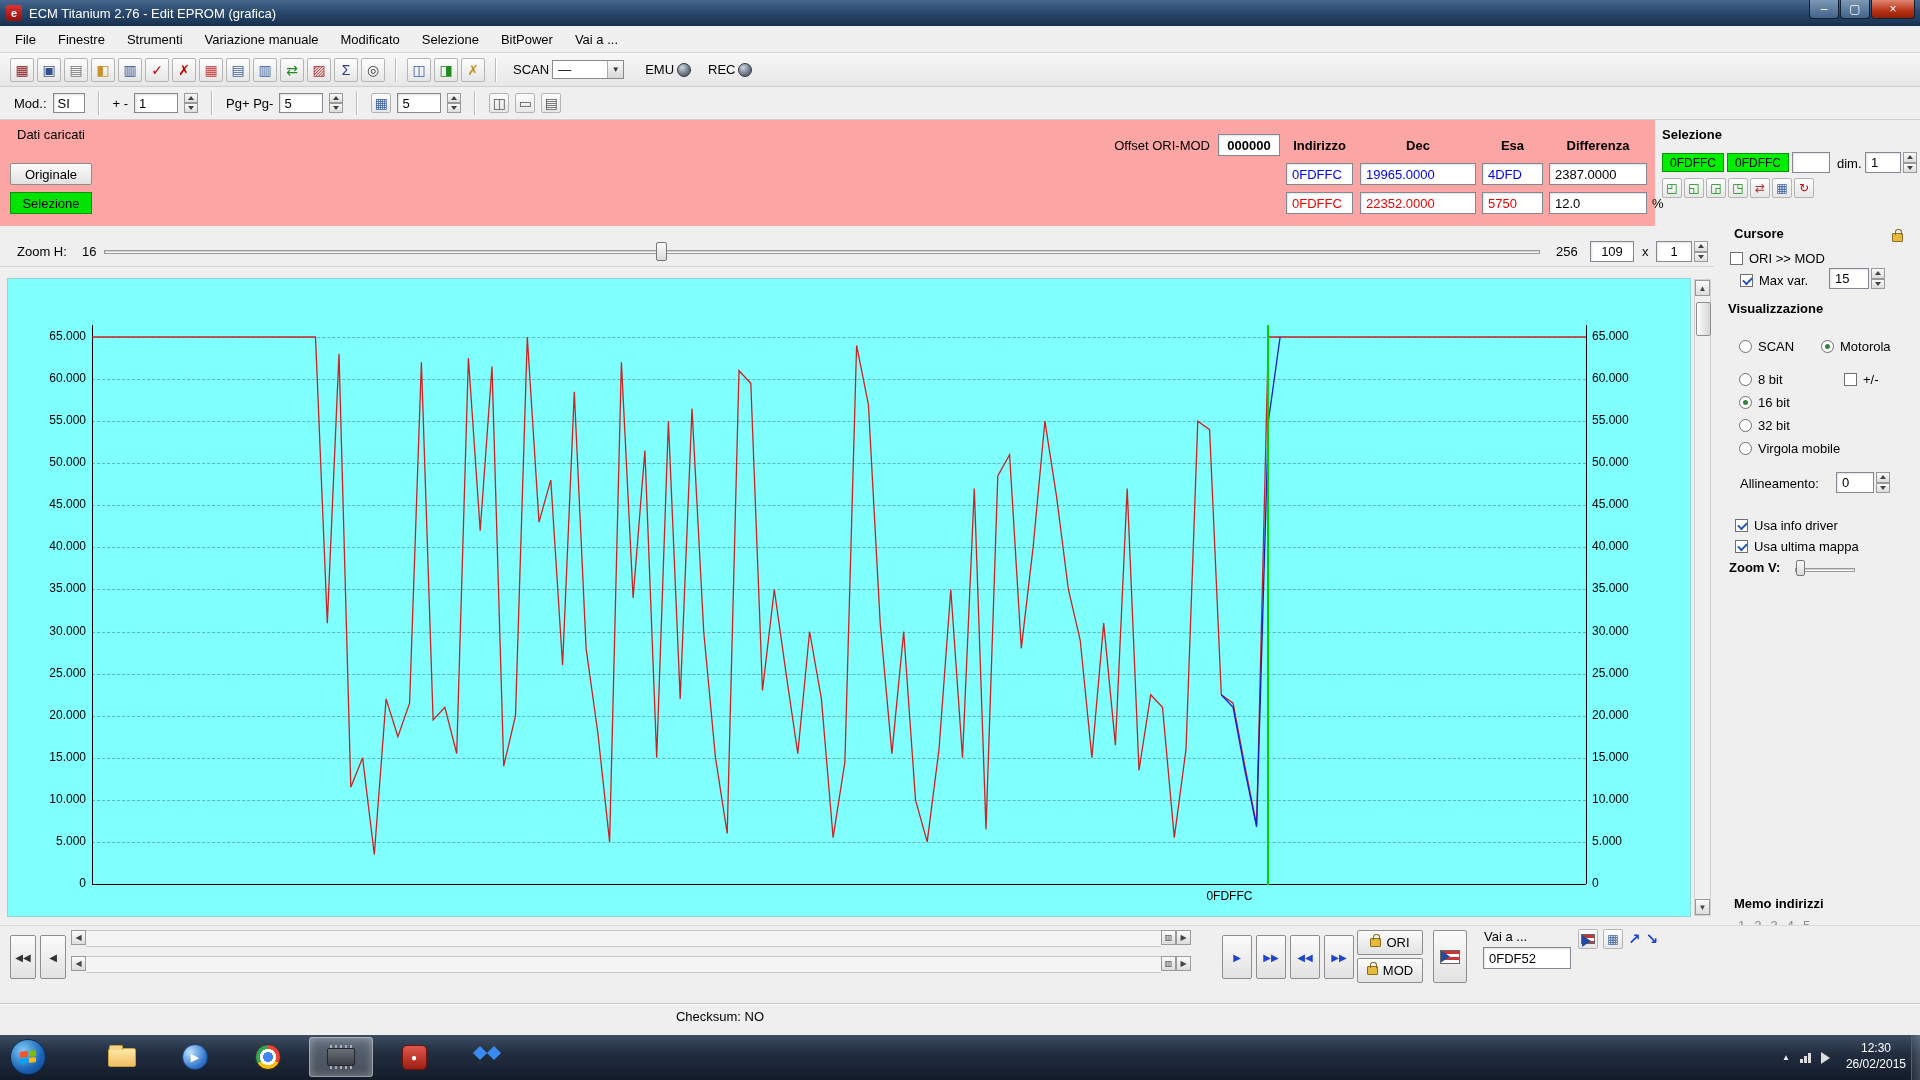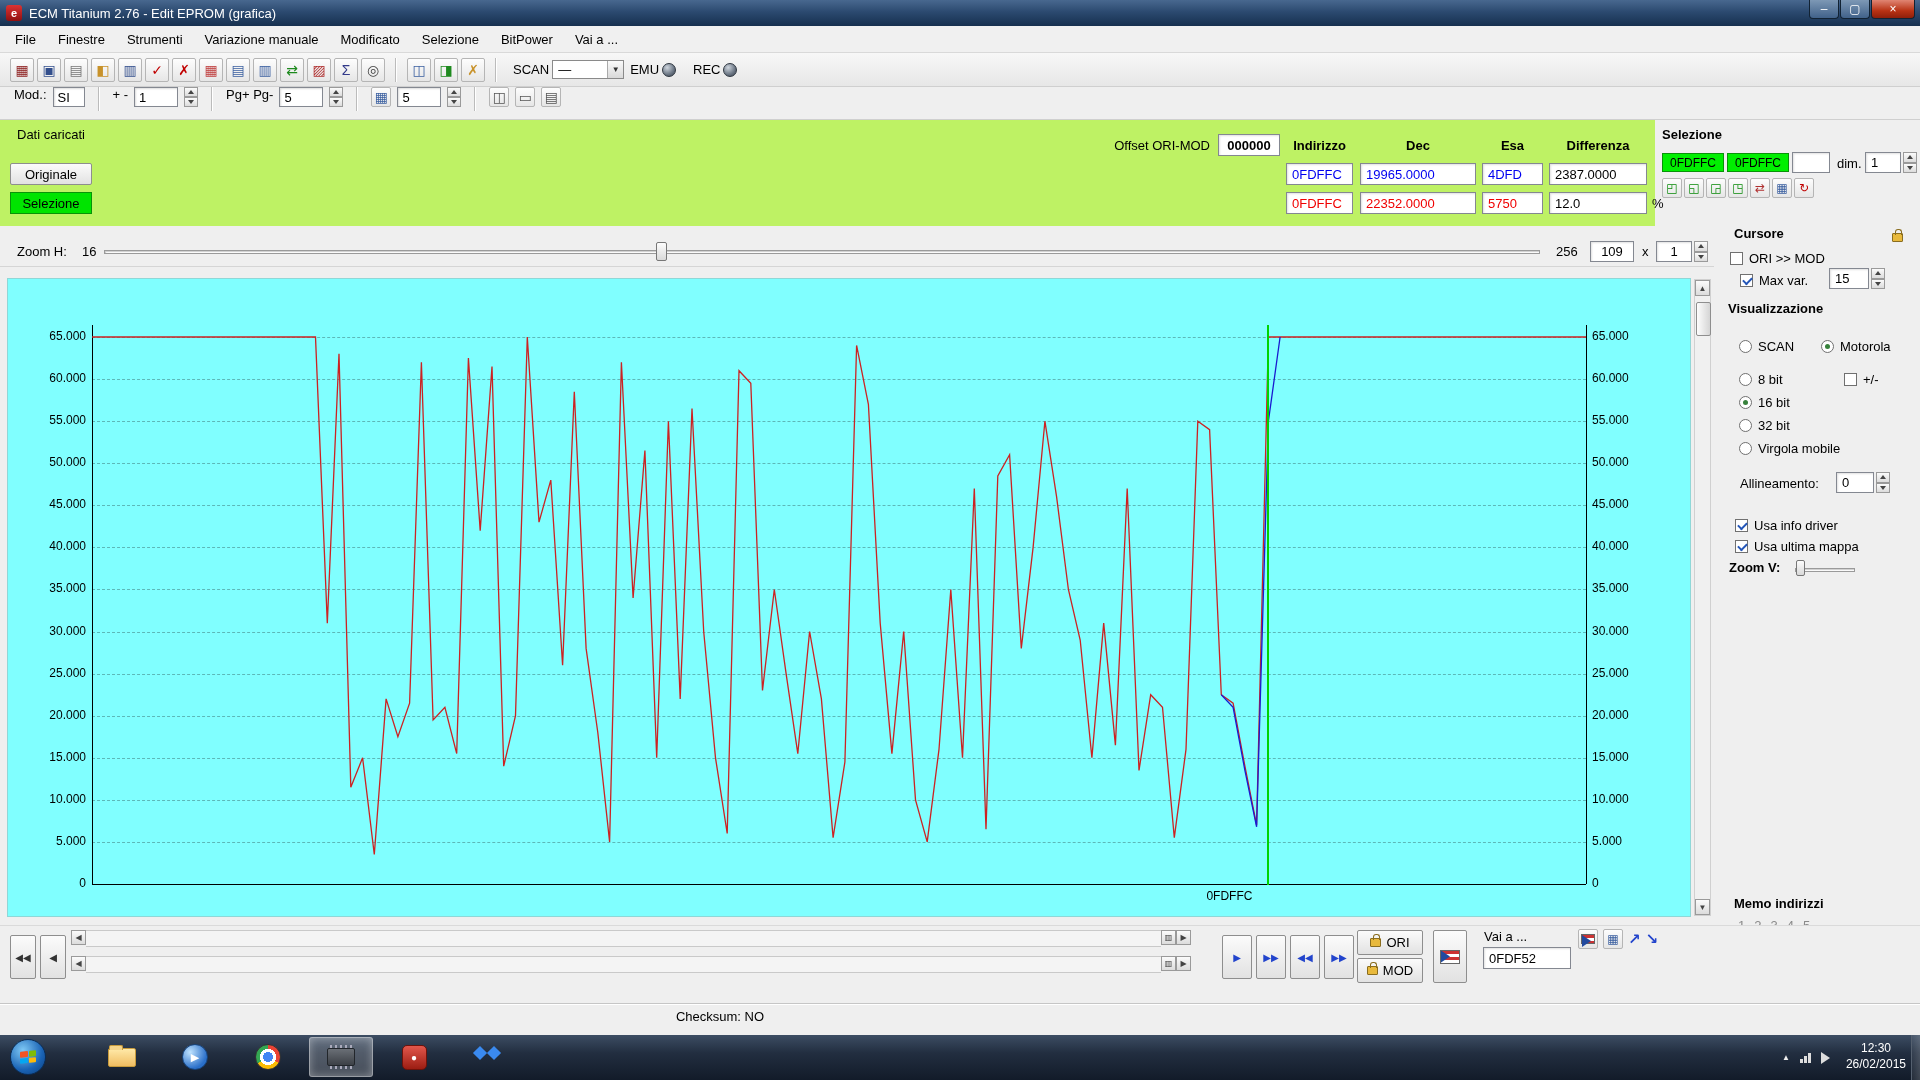--- a/index.html
+++ b/index.html
@@ -14,29 +14,29 @@
   .wbtn.close{width:44px;background:linear-gradient(#e08573,#b83214 60%,#8f1f0a)}
   
   .menubar{position:absolute;left:0;top:26px;width:1920px;height:27px;background:#f0f0f0;border-bottom:1px solid #d9d9d9;display:flex;align-items:center;padding-left:4px}
   .menuitem{padding:4px 11px;cursor:default}
   .toolbar1{position:absolute;left:0;top:53px;width:1920px;height:34px;background:linear-gradient(#f7f7f7,#e7e7e7);border-bottom:1px solid #cfcfcf;display:flex;align-items:center;padding-left:10px;gap:3px}
   .tbicon{width:24px;height:24px;border:1px solid #b5b5b5;border-radius:2px;background:linear-gradient(#fdfdfd,#e6e6e6);display:flex;align-items:center;justify-content:center;font-size:14px}
   .vsep{width:2px;height:24px;border-left:1px solid #bbb;border-right:1px solid #fff;margin:0 7px}
   .led{width:14px;height:14px;border-radius:50%;border:1px solid #2e3640;background:radial-gradient(circle at 35% 30%,#cfd6de,#6b7684 60%,#3c4450)}
   .scansel{width:72px;height:19px;background:#fff;border:1px solid #8a8a8a;display:flex;align-items:center;justify-content:space-between;padding-left:5px}
   .scansel .dd{width:16px;height:17px;background:linear-gradient(#fafafa,#d9d9d9);border-left:1px solid #aaa;display:flex;align-items:center;justify-content:center;font-size:8px;color:#333}
-  .toolbar2{position:absolute;left:0;top:87px;width:1920px;height:33px;background:#efefef;border-bottom:1px solid #cfcfcf;display:flex;padding-left:14px;gap:6px}
+  .toolbar2{position:absolute;left:0;top:87px;width:1920px;height:33px;background:#efefef;border-bottom:1px solid #cfcfcf;display:flex;align-items:center;padding-left:14px;gap:6px}
   .snk{background:#fff;border:1px solid #848891;box-shadow:inset 1px 1px 2px rgba(0,0,0,.14);display:flex;align-items:center;padding:0 4px;height:20px}
   .spin{width:14px;height:20px;display:flex;flex-direction:column}
   .spin i{flex:1;background:linear-gradient(#fbfbfb,#dcdcdc);border:1px solid #9a9a9a;display:flex;align-items:center;justify-content:center}
   .spin i.up::after{content:"";border:3px solid transparent;border-bottom:4px solid #444;margin-top:-3px}
   .spin i.dn::after{content:"";border:3px solid transparent;border-top:4px solid #444;margin-bottom:-3px}
   .t3{background:linear-gradient(#fbfbfb,#e2e2e2);border:1px solid #8e8e8e;border-radius:2px;display:flex;align-items:center;justify-content:center}
   
-  .datapanel{position:absolute;left:0;top:120px;width:1655px;height:106px;background:#bef264}
+  .datapanel{position:absolute;left:0;top:120px;width:1655px;height:106px;background:#fca5a5}
   .hdr{font-weight:bold}
   .field{position:absolute;height:22px;background:#fff;border:1px solid #848891;box-shadow:inset 1px 1px 2px rgba(0,0,0,.12);display:flex;align-items:center;padding:0 5px;font-size:13px}
   .rowbtn{position:absolute;height:22px;display:flex;align-items:center;justify-content:center}
   
   .sidepanel{position:absolute;left:1655px;top:120px;width:265px;height:860px}
   .grnbox{position:absolute;height:19px;background:#00ef00;border:1px solid #089308;display:flex;align-items:center;justify-content:center;font-size:12px}
   .smicon{width:20px;height:20px;border:1px solid #b5b5b5;border-radius:2px;background:linear-gradient(#fdfdfd,#e6e6e6);display:flex;align-items:center;justify-content:center;font-size:12px}
   .cb{width:13px;height:13px;background:#fff;border:1px solid #707070;display:inline-block;position:relative;flex:none}
   .cb.on::after{content:"";position:absolute;left:2px;top:2px;width:7px;height:4px;border-left:2px solid #2456b8;border-bottom:2px solid #2456b8;transform:rotate(-45deg)}
   .rd{width:13px;height:13px;border-radius:50%;background:#fff;border:1px solid #707070;display:inline-block;position:relative;flex:none}
@@ -140,21 +140,21 @@
   <span class="vsep"></span>
   <span class="tbicon" style="color:#3a5fa0">◫</span>
   <span class="tbicon" style="color:#1e8a1e">◨</span>
   <span class="tbicon" style="color:#c8922a">✗</span>
   <span class="vsep"></span>
   <span style="margin-left:6px">SCAN</span>
   <span class="scansel">
       <span>—</span>
       <span class="dd">▼</span>
     </span>
-  <span style="margin-left:3px">EMU</span>
+  <span style="margin-left:18px">EMU</span>
   <span class="led"></span>
   <span style="margin-left:14px">REC</span>
   <span class="led"></span>
 </div>
 
 <div class="toolbar2">
   <span>Mod.:</span>
   <span class="snk" style="width:32px">SI</span>
   <span class="vsep"></span>
   <span>+ -</span>

